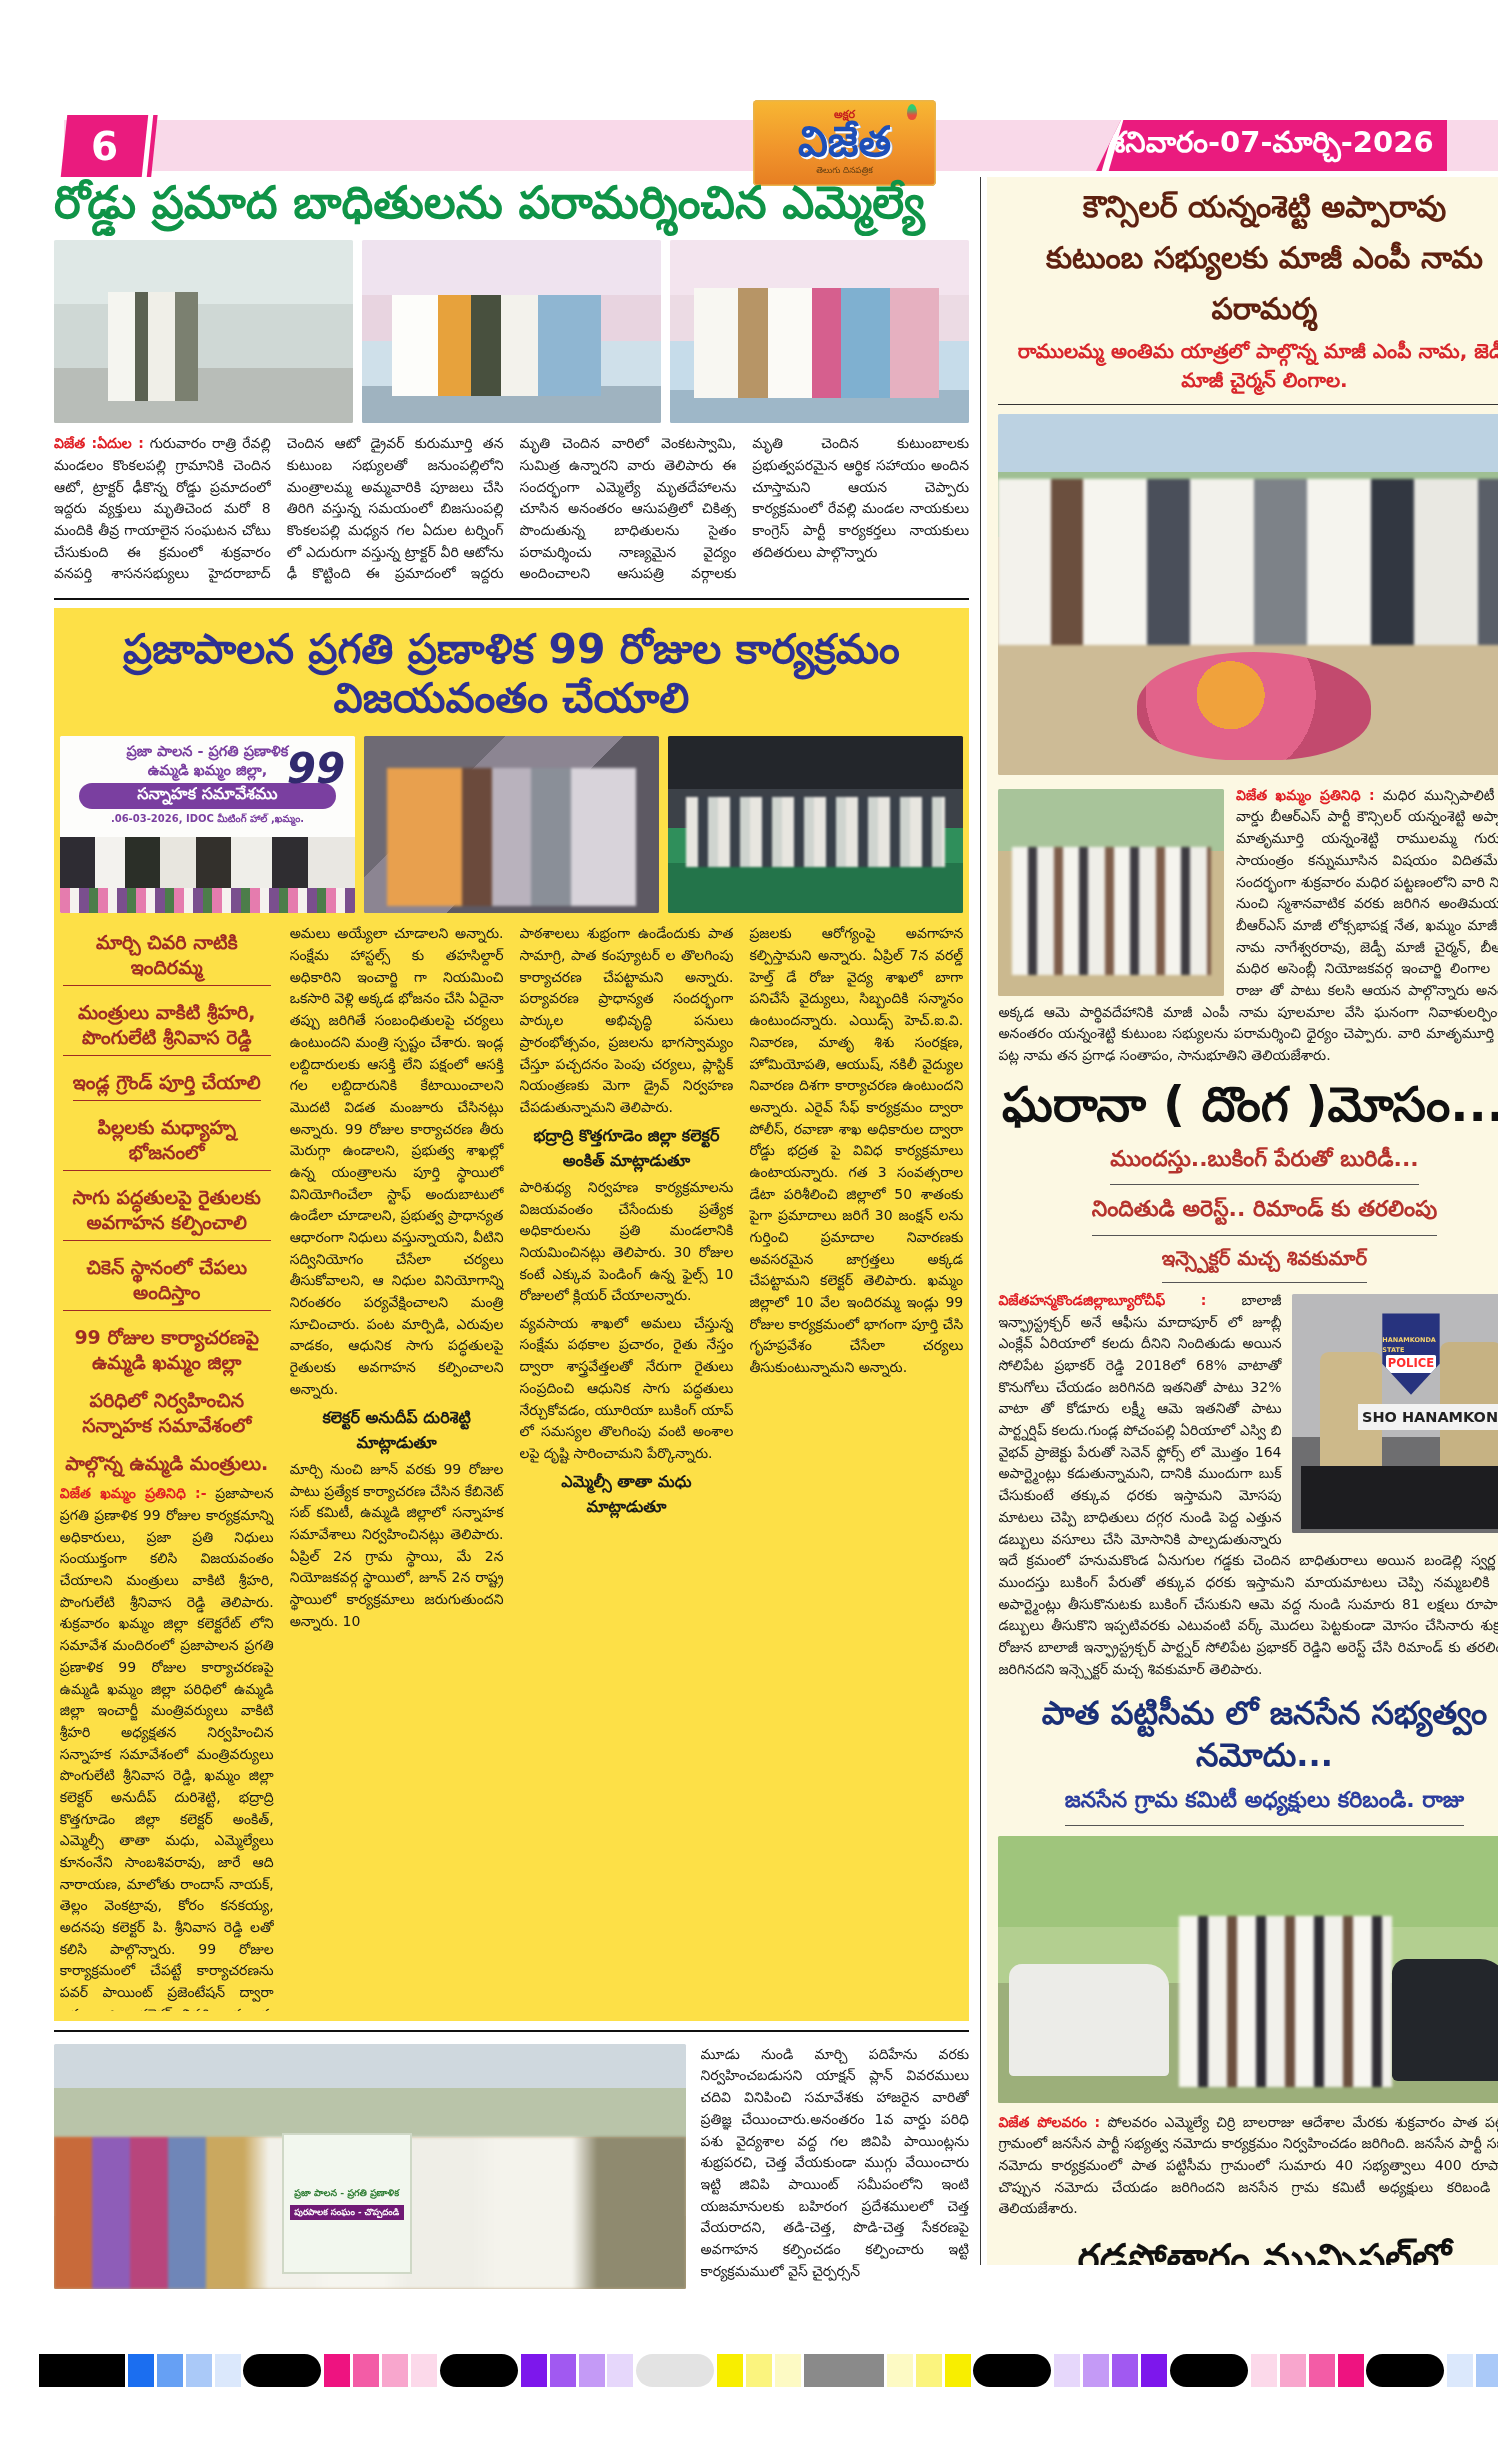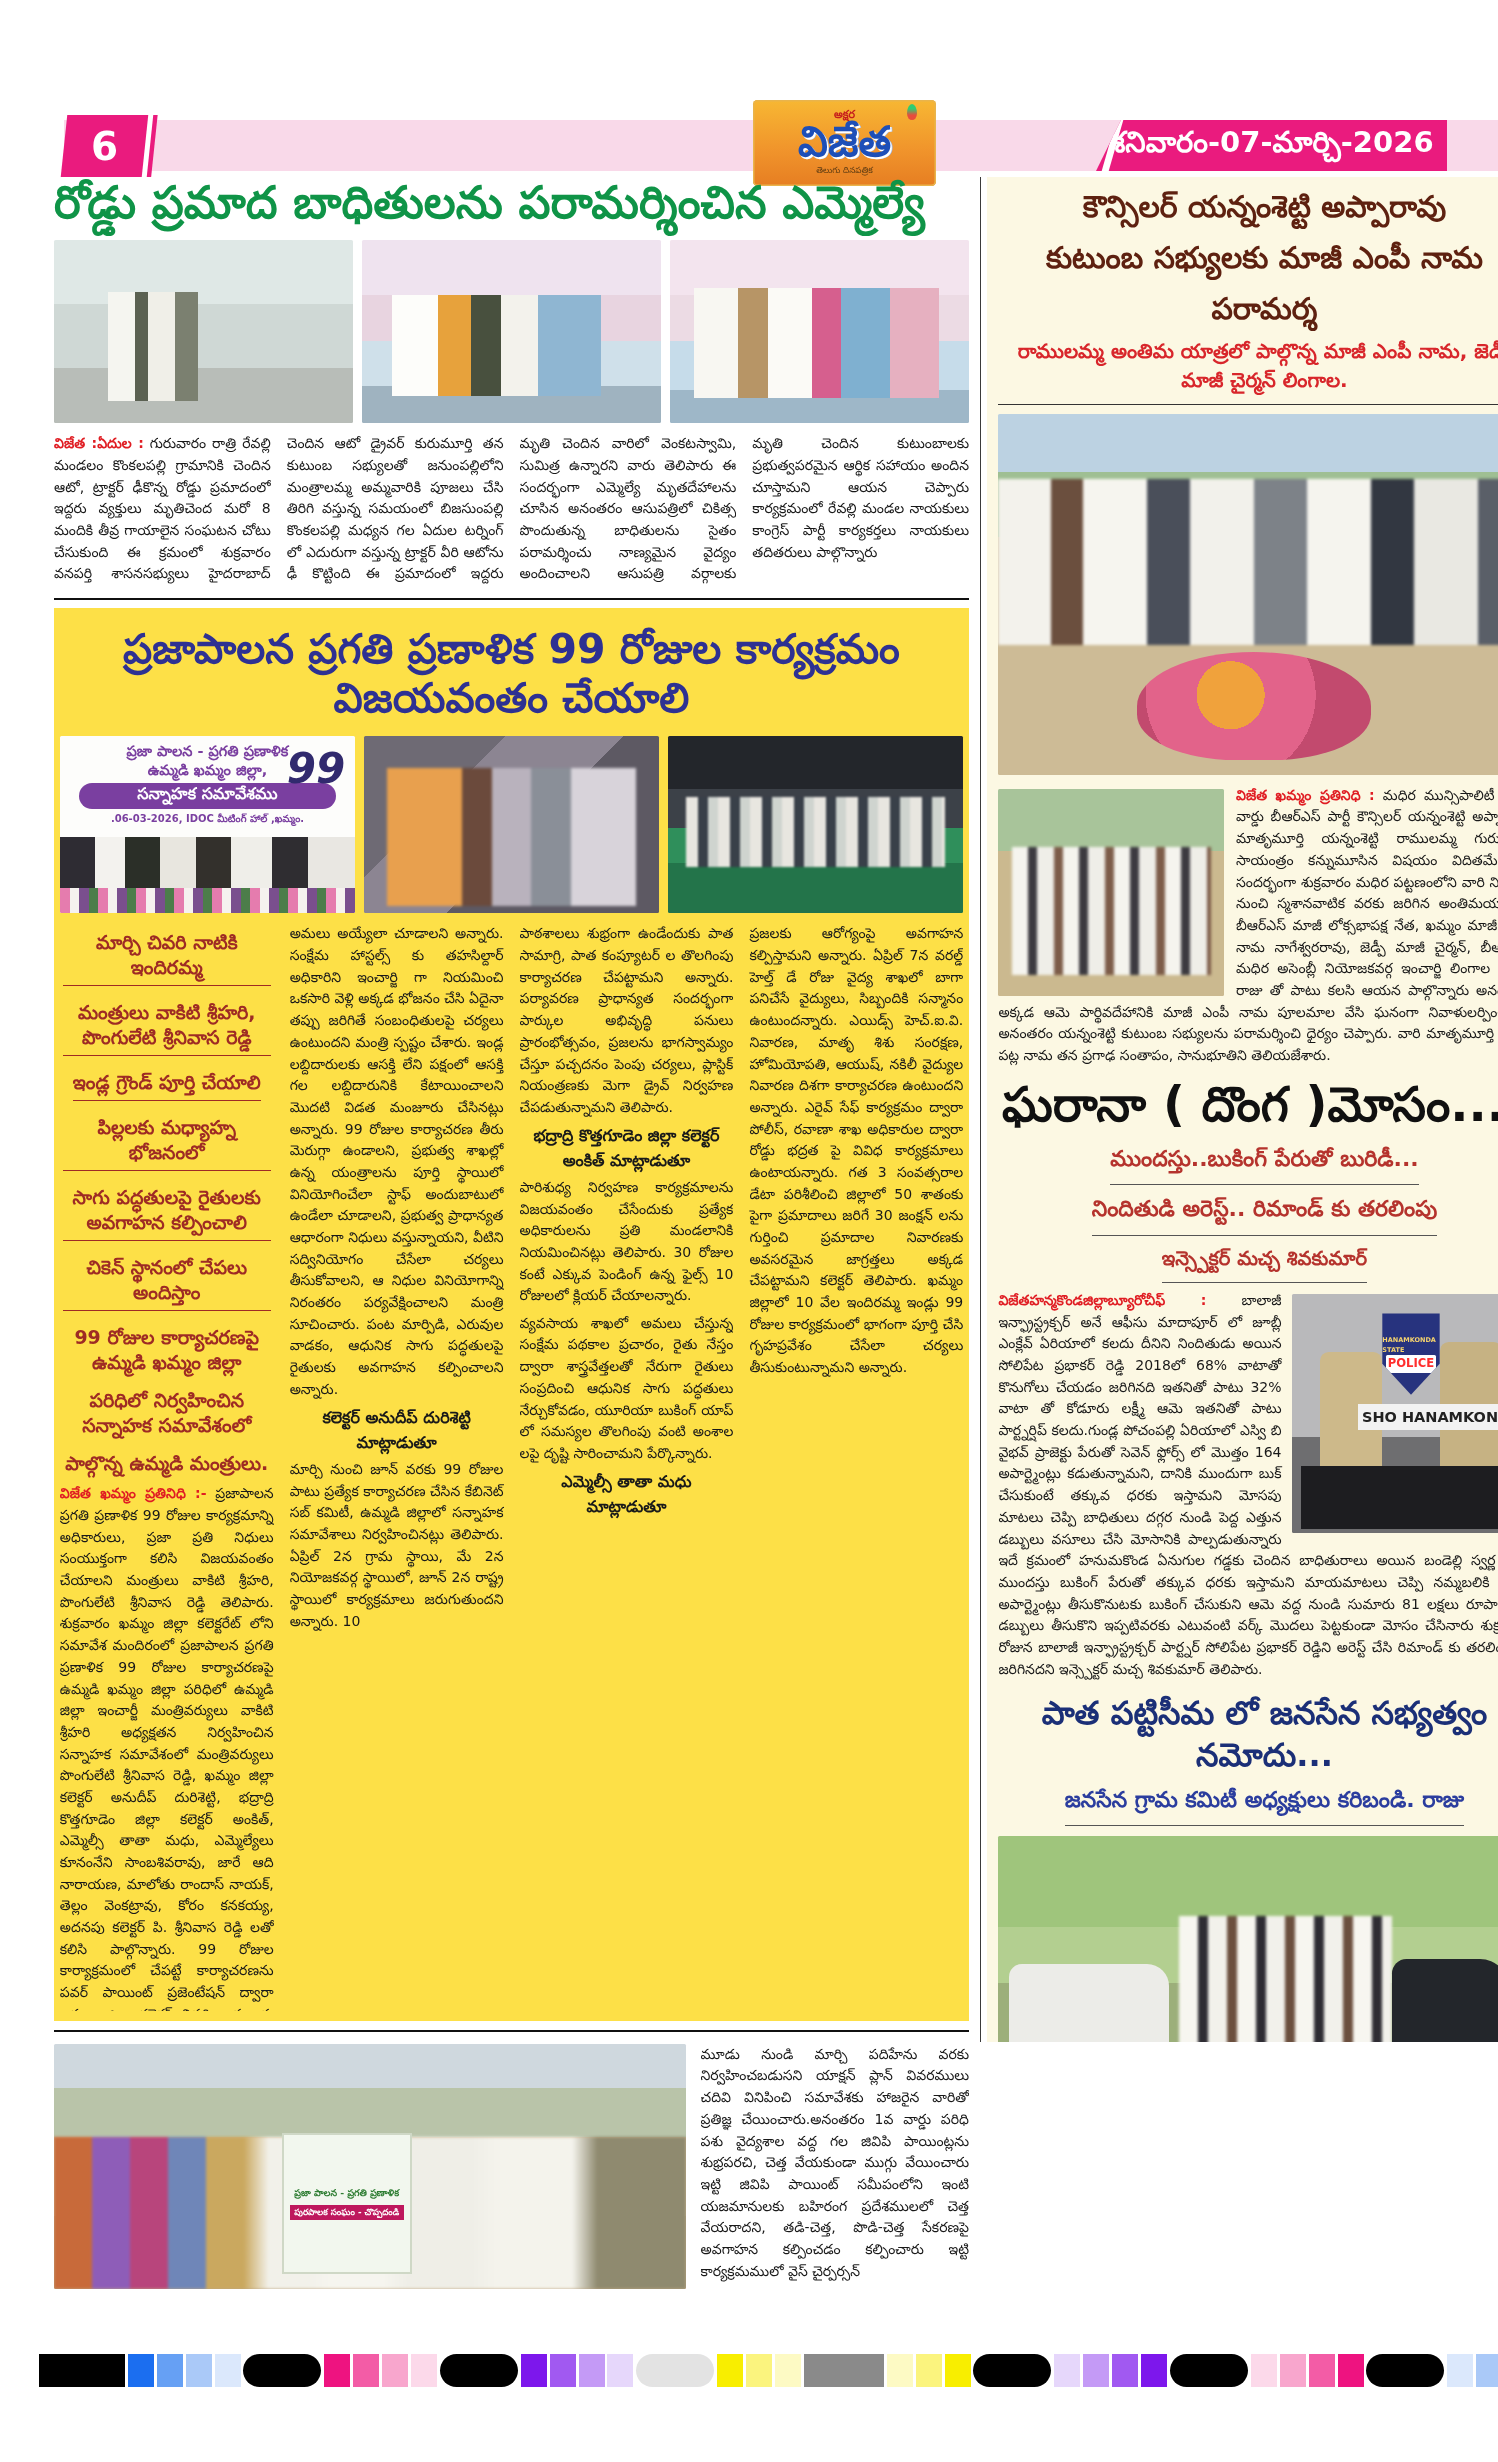--- a/index.html
+++ b/index.html
@@ -89,25 +89,25 @@
   
   .bottom-art{margin-top:8.7px;border-top:2.2px solid #101010;padding-top:7.3px;}
   .h-red{color:#e3201f;font-size:33px;font-weight:bold;text-align:center;line-height:1.25;padding:7.3px 0;}
   .bottom-row{display:flex;gap:14.5px;margin-top:4.4px;}
   .ph-street{width:632px;height:245px;flex:none;background:linear-gradient(180deg,#cfd8de 0 18%,#b9c4a9 18% 38%,#cbb38e 38% 70%,#bfa57f 70%);}
   .ph-street .crowd{position:absolute;bottom:0;left:0;right:0;height:62%;
      background:linear-gradient(90deg,#c86a3a 0 6%,#8e5db8 6% 12%,#b8457c 12% 18%,#6f86b8 18% 24%,#caa85f 24% 30%,#f2f1ea 34% 40%,#f6f5ef 44% 52%,#efeee7 56% 66%,#f4f3ec 70% 82%,#8f8a6f 86%);filter:blur(1.5px);}
   .ph-street .banner{position:absolute;left:36%;bottom:6%;width:20%;height:56%;background:#f2f7ee;border:2.2px solid #cfd8c6;
      display:flex;flex-direction:column;align-items:center;justify-content:center;gap:4.4px;}
   .ph-street .banner .g1{color:#2e7d32;font-size:9.4px;font-weight:bold;text-align:center;}
-  .ph-street .banner .g2{background:#be185d;color:#fff;font-size:8.7px;font-weight:bold;text-align:center;padding:1.5px 4.4px;}
+  .ph-street .banner .g2{background:#701a75;color:#fff;font-size:8.7px;font-weight:bold;text-align:center;padding:1.5px 4.4px;}
   .bottom-side{flex:1;height:363px;overflow:hidden;}
   
   .right-col{
-    position:absolute;left:980px;top:177px;width:518px;height:1865px;
+    position:absolute;left:980px;top:177px;width:518px;height:2088px;
     border-left:1.5px solid #3a3a3a;overflow:hidden;
   }
   .cream{margin-left:5.8px;width:551px;background:#fcf8e3;height:100%;padding:4.4px 7.3px 0 11.6px;box-sizing:border-box;}
   .h-maroon{color:#5e2110;font-size:30px;font-weight:bold;text-align:center;line-height:1.7;}
   .sub-red-c{color:#d8262b;font-size:20px;font-weight:bold;text-align:center;margin-top:4.4px;padding-bottom:7.3px;border-bottom:1.5px solid #333;}
   .ph-funeral{height:361px;margin-top:8.7px;background:linear-gradient(180deg,#bcd2e2 0 16%,#9fbf93 16% 34%,#cdbb96 34% 100%);}
   .ph-funeral .crowd{position:absolute;top:18%;left:0;right:0;height:46%;
     background:linear-gradient(90deg,#f3f2ec 0 10%,#6b4f3e 10% 16%,#f6f5ef 16% 28%,#4a4f5a 28% 36%,#f2f1eb 36% 48%,#7d8288 48% 58%,#f5f4ee 58% 70%,#323741 70% 78%,#e9e8e2 78% 90%,#5a5f68 90%);filter:blur(1.5px);}
   .ph-funeral .mound{position:absolute;bottom:4%;left:26%;width:44%;height:30%;border-radius:50% 50% 42% 42%;
     background:radial-gradient(circle at 40% 40%,#f0a23c 0 22%,#e2638a 22% 55%,#c24a6e 55%);}

